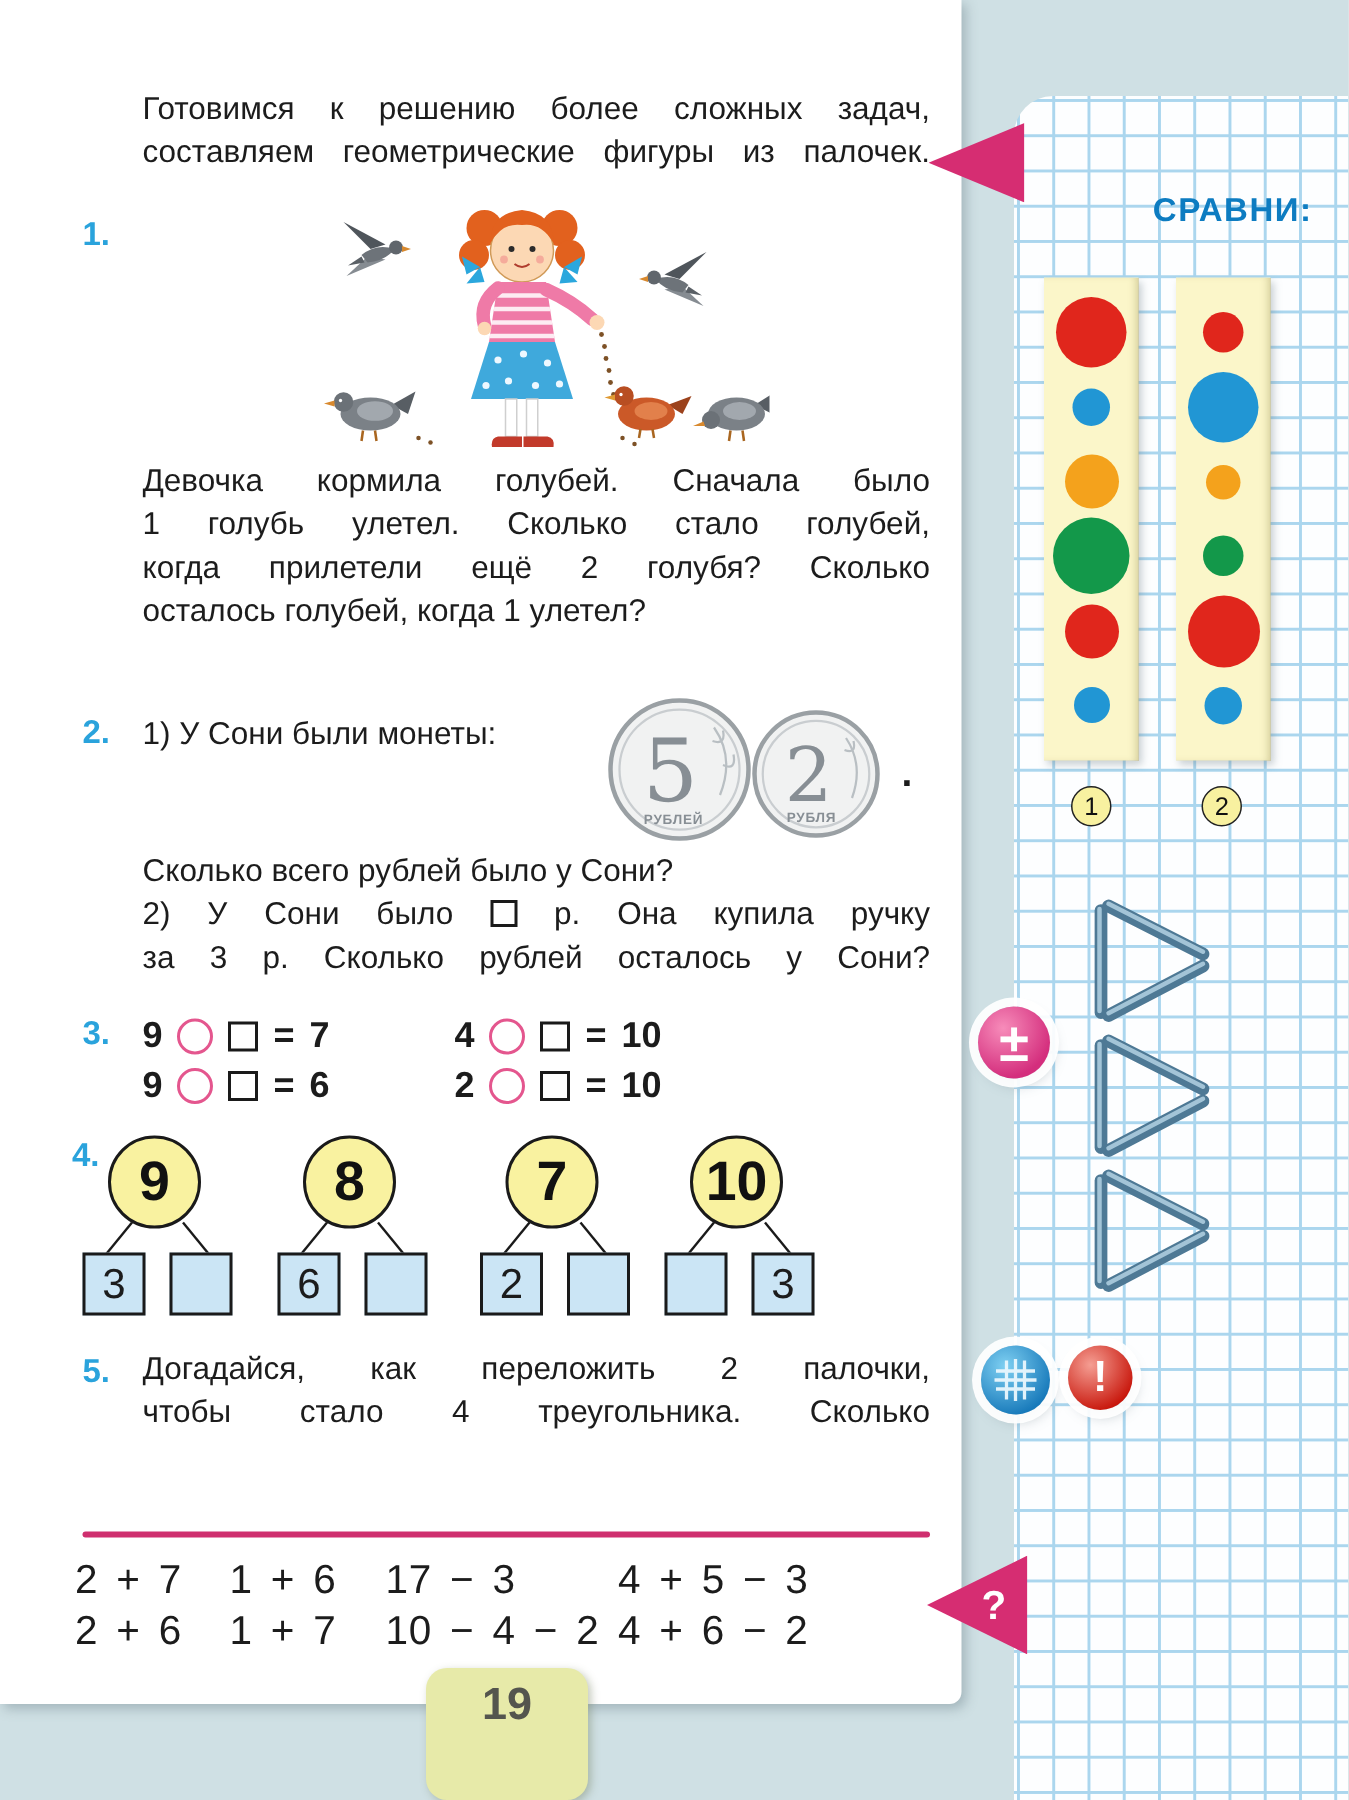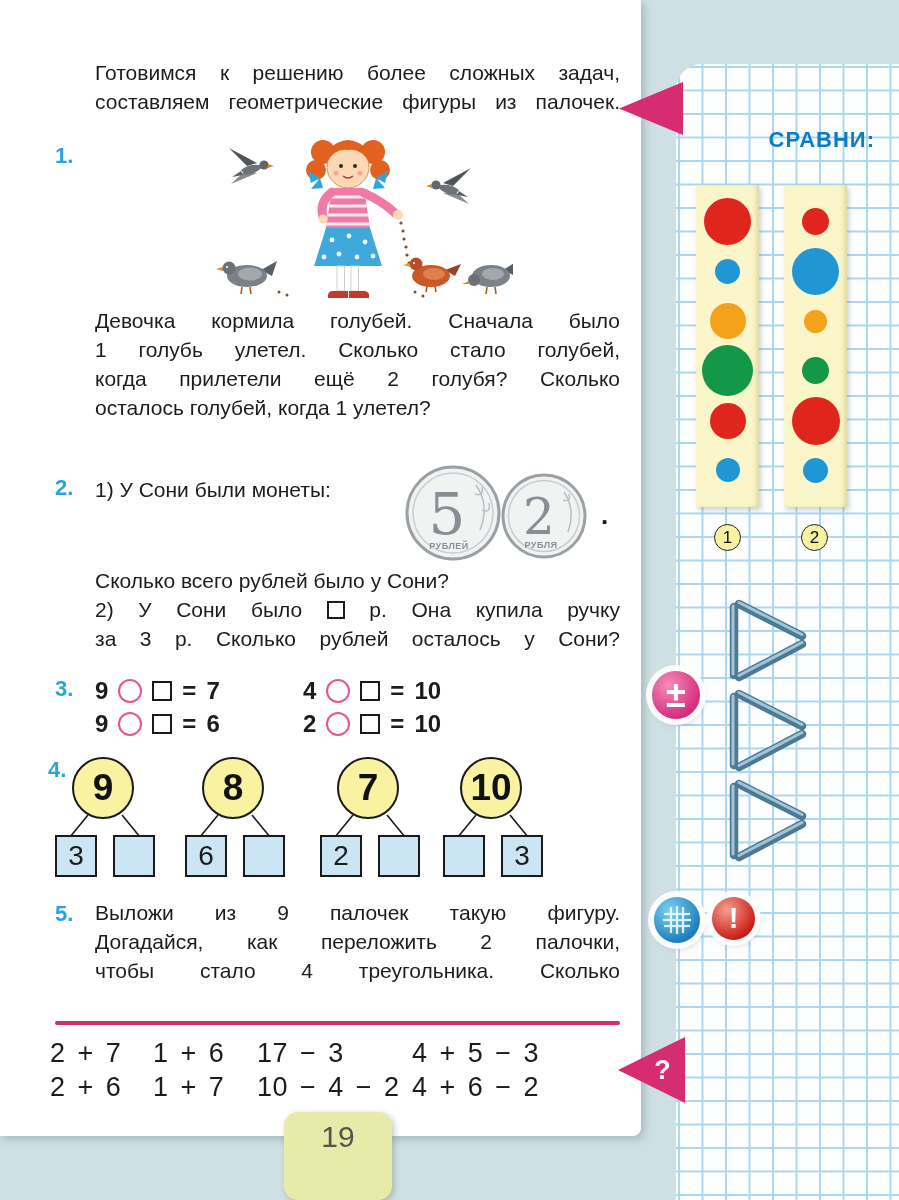--- a/index.html
+++ b/index.html
@@ -36,21 +36,21 @@
              display:flex; align-items:center; justify-content:center; }
   .dsq { position:absolute; top:78px; width:42px; height:42px; border:2px solid #1a1a1a; background:#cbe5f5;
          font-size:28px; color:#1c1c1c; display:flex; align-items:center; justify-content:center; }
   .s1 { left:0; } .s2 { left:58px; }
 
   .rule { position:absolute; left:55px; top:1021px; width:565px; height:4px; background:#cf2f6f; border-radius:2px; }
   .beq { position:absolute; font-size:27px; color:#1c1c1c; word-spacing:4px; letter-spacing:.5px; }
 
   .tab { position:absolute; left:284px; top:1112px; width:108px; height:88px; background:#e7eaa9;
          border-radius:14px; box-shadow:2px 2px 6px rgba(120,130,100,.45); text-align:center; }
-  .tab span { display:inline-block; margin-top:8px; font-size:30px; font-weight:normal; color:#54554e; }
+  .tab span { display:inline-block; margin-top:8px; font-size:30px; font-weight:bold; color:#54554e; }
 
   
   .gridpaper { position:absolute; left:676px; top:64px; width:223px; height:1136px;
     background-color:#fdfeff;
     background-image:linear-gradient(#abd6ee 2px, transparent 2px),
                      linear-gradient(90deg, #abd6ee 2px, transparent 2px);
     background-size:23.5px 23.5px; background-position:2px 2px;
     border-radius:26px 0 0 0; }
 
   .compare { position:absolute; left:665px; top:127px; width:210px; text-align:right;
@@ -316,21 +316,20 @@
           <line x1="33" y1="58" x2="15" y2="80"></line>
           <line x1="67" y1="58" x2="85" y2="80"></line>
         </svg>
       <div class="dcircle">10</div>
       <div class="dsq s1"></div>
       <div class="dsq s2">3</div>
     </div>
 
     <div class="tnum" style="top:901px">5.</div>
     <div class="para" style="top:898px">
-      <div class="l jl">Выложи из 9 палочек такую фигуру.</div>
       <div class="l jl">Догадайся, как переложить 2 палочки,</div>
       <div class="l jl">чтобы стало 4 треугольника. Сколько</div>
     </div>
 
     <div class="rule"></div>
 
     <div class="beq" style="left:50px;top:1038px">2 + 7</div>
     <div class="beq" style="left:50px;top:1072px">2 + 6</div>
     <div class="beq" style="left:153px;top:1038px">1 + 6</div>
     <div class="beq" style="left:153px;top:1072px">1 + 7</div>

